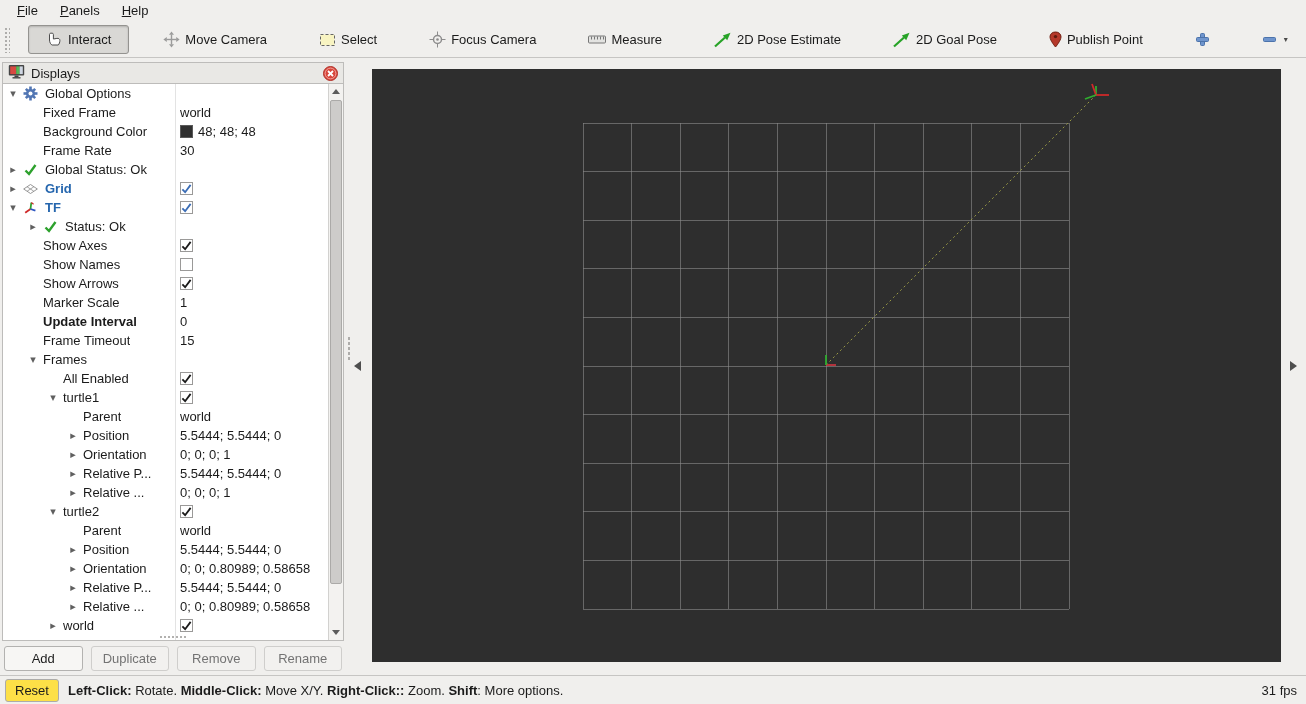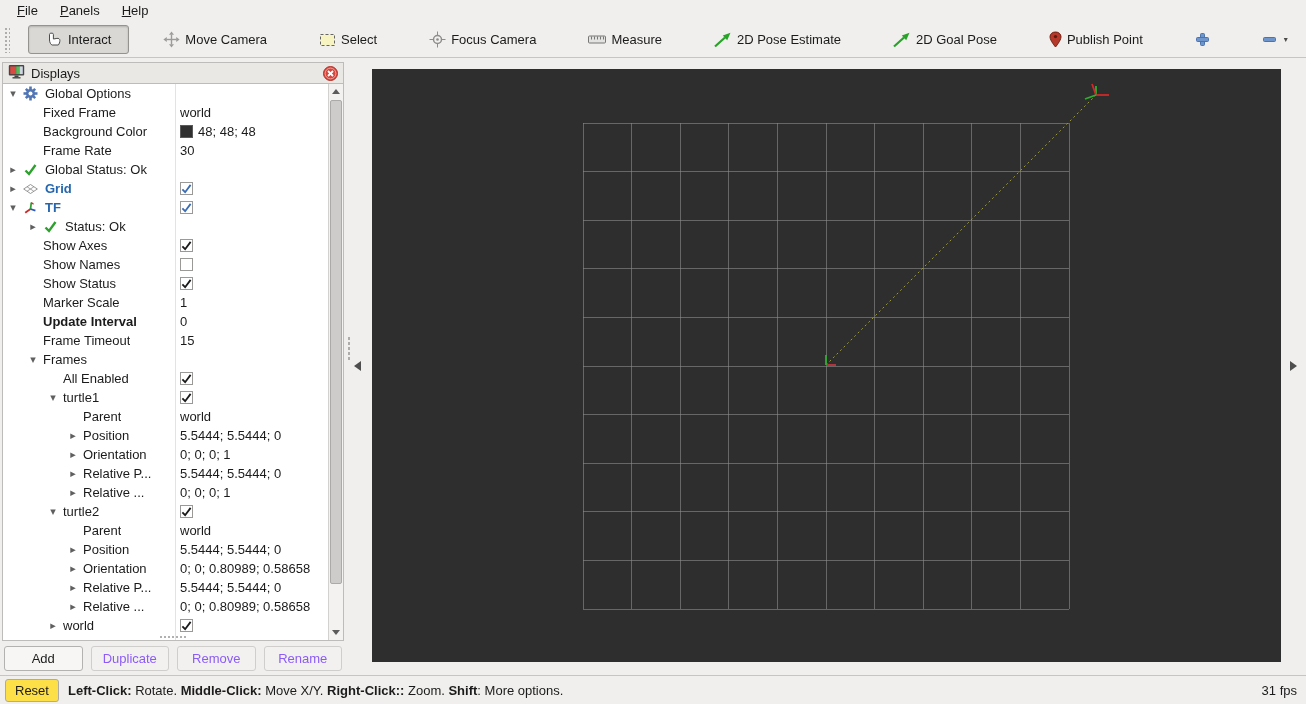--- a/index.html
+++ b/index.html
@@ -44,21 +44,21 @@
   
   .scrollbar { width:15px; flex:none; border-left:1px solid #d2d1cf; background:#f3f2f0; display:flex; flex-direction:column; }
   .sb-btn { height:15px; display:flex; align-items:center; justify-content:center; }
   .tri-up { width:0; height:0; border-left:4px solid transparent; border-right:4px solid transparent; border-bottom:5px solid #5c5c5c; }
   .tri-down { width:0; height:0; border-left:4px solid transparent; border-right:4px solid transparent; border-top:5px solid #5c5c5c; }
   .sb-track { flex:1; position:relative; }
   .sb-thumb { position:absolute; top:1px; left:1px; right:1px; height:92%; background:#cdccca; border:1px solid #abaaa8; border-radius:2px; }
 
   .panel-buttons { height:34px; display:flex; align-items:center; gap:8px; padding:8px 2px; }
   .pbtn { height:25px; border:1px solid #b3b2b0; border-radius:3px; background:#f7f6f4; display:flex; align-items:center; justify-content:center; flex:1; }
-  .pbtn.disabled { color:#8b5cf6; border-color:#cfcecc; background:#f2f1ef; }
+  .pbtn.disabled { color:#737373; border-color:#cfcecc; background:#f2f1ef; }
 
   
   .splitter { width:28px; position:relative; }
   .splitter .dots { position:absolute; left:3px; top:278px; width:5px; height:26px; background-image:radial-gradient(#adacaa 1px, transparent 1.2px); background-size:4px 5px; }
   .collapse-left { position:absolute; left:10px; top:303px; width:0; height:0; border-top:5px solid transparent; border-bottom:5px solid transparent; border-right:7px solid #4e4e4e; }
   .right-strip { width:25px; position:relative; }
   .collapse-right { position:absolute; left:9px; top:303px; width:0; height:0; border-top:5px solid transparent; border-bottom:5px solid transparent; border-left:7px solid #4e4e4e; }
 
   
   .viewport-wrap { width:909px; flex:none; margin-top:11px; height:593px; }
@@ -354,21 +354,21 @@
                 <span class="arrow"></span>
                 <span class="tlabel">Show Names</span>
               </div>
               <div class="value-cell">
                 <span class="cbox"></span>
               </div>
             </div>
             <div class="tree-row">
               <div class="name-cell" style="padding-left: 20px;">
                 <span class="arrow"></span>
-                <span class="tlabel">Show Status</span>
+                <span class="tlabel">Show Arrows</span>
               </div>
               <div class="value-cell">
                 <span class="cbox">
                   <svg width="12" height="12" viewBox="0 0 12 12">
                     <path d="M1.5 6.5 L4.5 9.5 L10.5 1.5" stroke="#1a1a1a" stroke-width="2" fill="none"></path>
                   </svg>
                 </span>
               </div>
             </div>
             <div class="tree-row">

